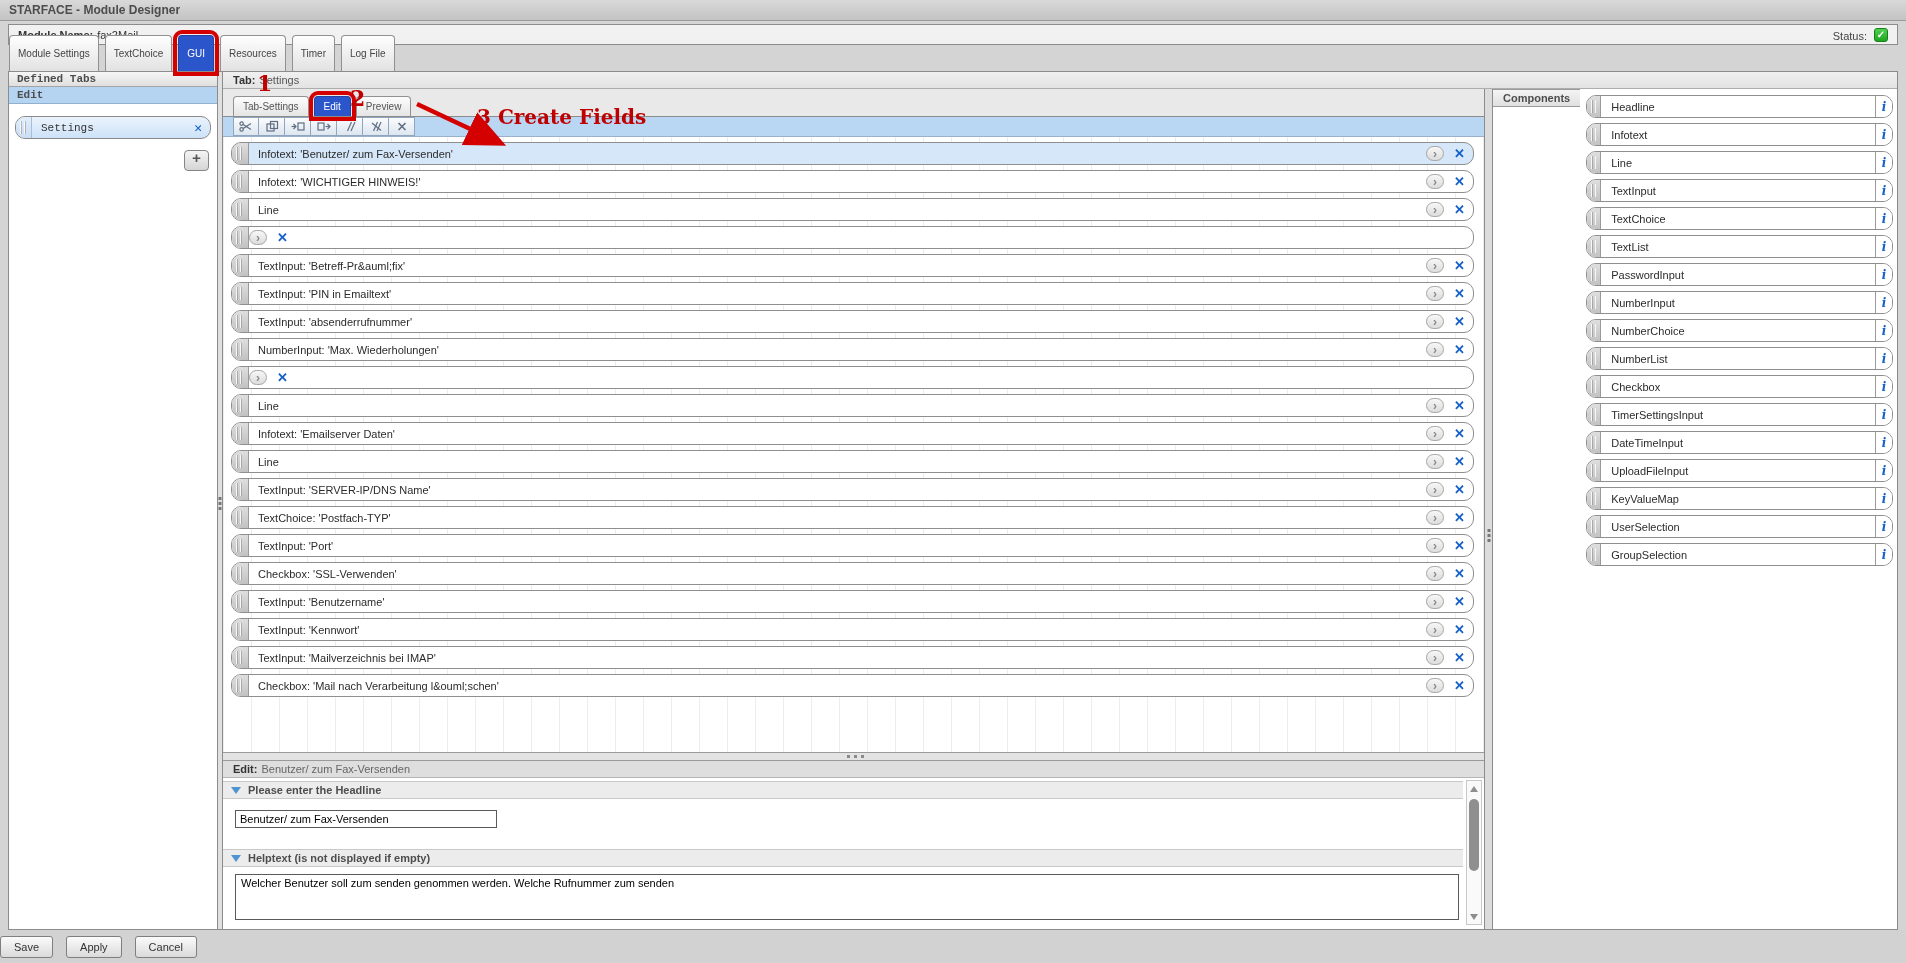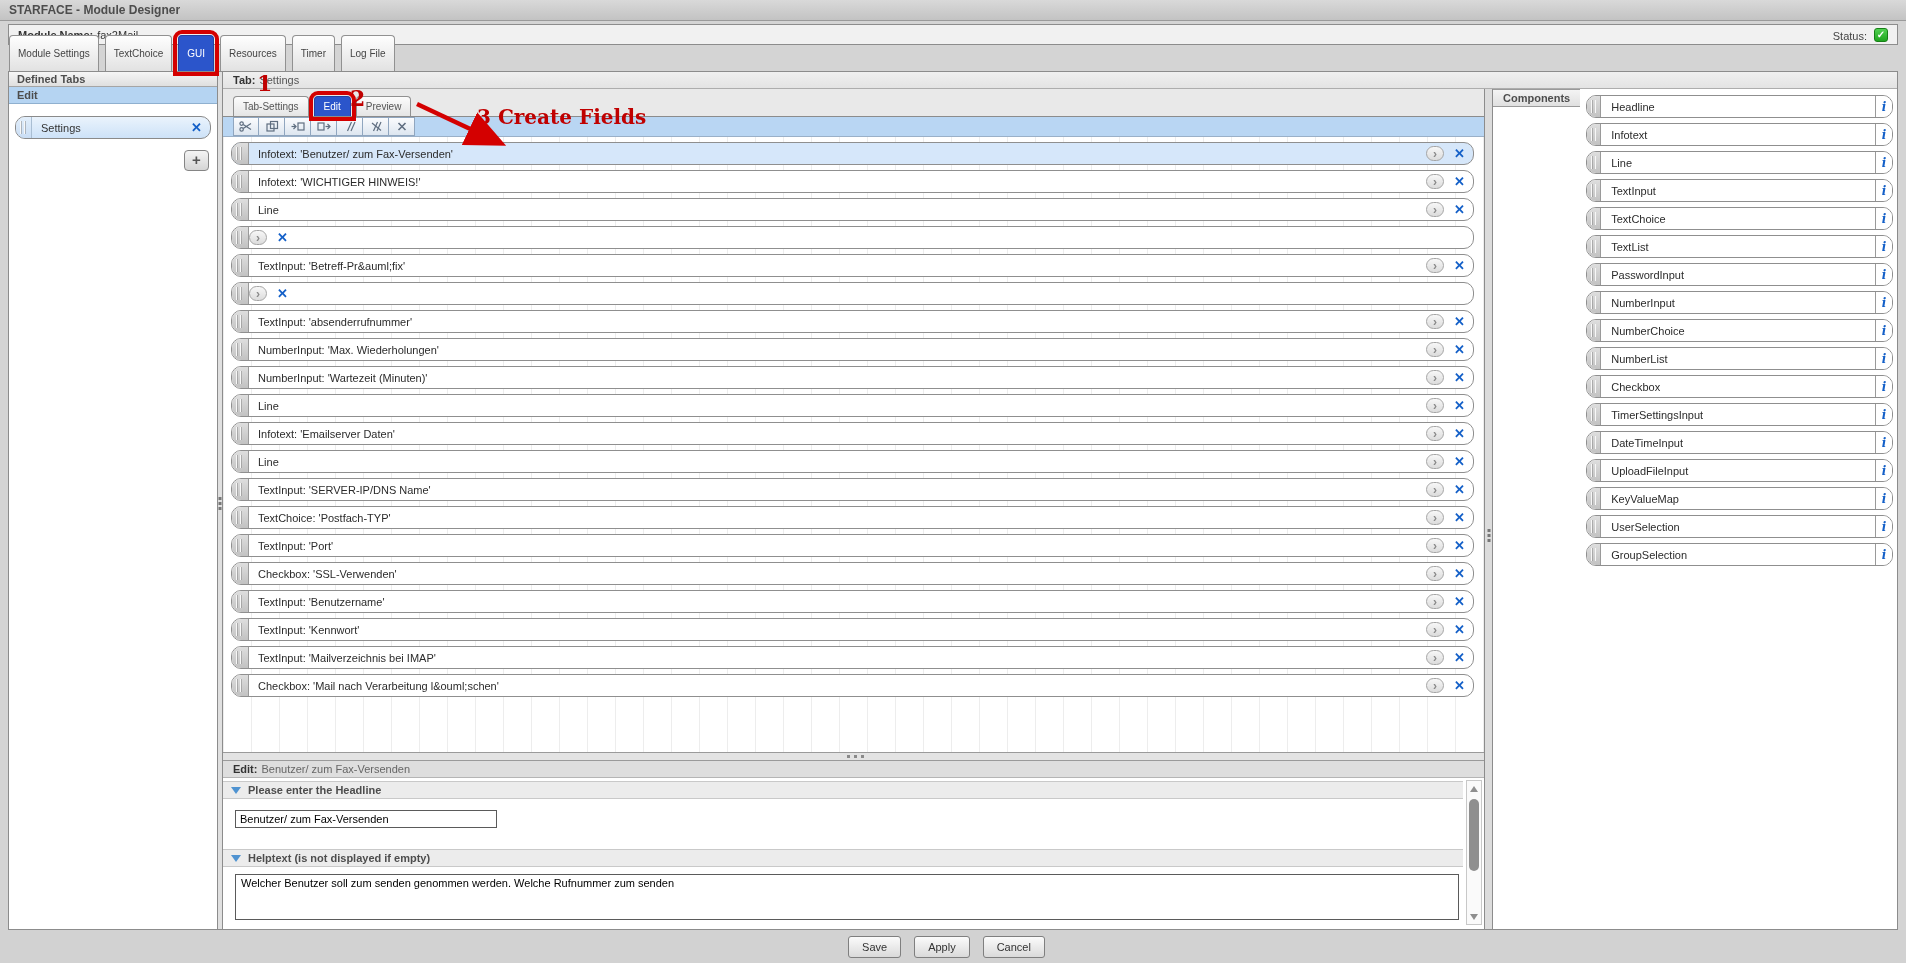--- a/index.html
+++ b/index.html
@@ -45,21 +45,21 @@
   }
   .tab.active { background:#2b55cb; color:#fff; border-color:#23449f; }
   .ann-box { outline:4px solid #d40000; outline-offset:1px; position:relative; z-index:5; }
   
   .container {
     margin:0 8px; height:859px;
     border:1px solid #8c8c8c; background:#fff;
     display:flex; overflow:hidden;
   }
   
-  .sidebar { width:208px; background:#fff; display:flex; flex-direction:column; }
+  .sidebar { width:208px; background:#fff; display:flex; flex-direction:column;font-family:Liberation Mono, monospace; }
   .side-header {
     height:15px; padding:1px 8px; font-size:11px; font-weight:bold; color:#4d4d4d;
     background:linear-gradient(#f6f6f6,#dfdfdf); border-bottom:1px solid #a5a5a5;
   }
   .side-selected {
     height:17px; padding:2px 8px; font-size:11px; font-weight:bold; color:#4d4d4d;
     background:#b5d4f2; border-bottom:1px solid #8fb0cf;
   }
   .side-body { flex:1; position:relative; padding:12px 6px; }
   .tabpill {
@@ -185,21 +185,21 @@
   .crow .fhandle { width:14px; }
   .clabel { flex:1; padding-left:10px; font-size:11px; color:#2b2b2b; }
   .ibtn {
     align-self:stretch; width:17px; flex:none;
     border-left:1px solid #9a9a9a; background:#fff;
     color:#1460c8; font-weight:bold; font-style:italic;
     font-family:"DejaVu Serif", serif; font-size:12px;
     display:flex; align-items:center; justify-content:center; cursor:pointer;
   }
   
-  .footer { height:33px; display:flex; align-items:center; justify-content:center; gap:13px; padding-right:13px; background:#d2d2d2; }
+  .footer { height:33px; display:flex; align-items:center; justify-content:flex-start; gap:13px; padding-right:13px; background:#d2d2d2; }
   .btn {
     padding:4px 13px; font-size:11px; color:#333; cursor:pointer;
     background:linear-gradient(#fbfbfb,#dadada);
     border:1px solid #7f7f7f; border-radius:3px;
     font-family:"Liberation Sans",sans-serif;
   }
   
   .ann-layer { position:absolute; inset:0; pointer-events:none; z-index:20;
                font-family:"DejaVu Serif", serif; font-weight:bold; color:#c00000; }
   .ann-1 { position:absolute; left:257px; top:70px; font-size:22px; }
@@ -332,38 +332,38 @@
               <i class="xdel">✕</i>
             </div>
           <div class="frow">
               <span class="fhandle"></span>
               <span class="flabel">TextInput: 'Betreff-Pr&amp;auml;fix'</span>
               <span class="chev">›</span>
               <i class="xdel">✕</i>
             </div>
           <div class="frow">
               <span class="fhandle"></span>
+              <span class="flabel">TextInput: 'PIN in Emailtext'</span>
               <span class="chev">›</span>
               <i class="xdel">✕</i>
             </div>
           <div class="frow">
               <span class="fhandle"></span>
               <span class="flabel">TextInput: 'absenderrufnummer'</span>
               <span class="chev">›</span>
               <i class="xdel">✕</i>
             </div>
           <div class="frow">
               <span class="fhandle"></span>
               <span class="flabel">NumberInput: 'Max. Wiederholungen'</span>
               <span class="chev">›</span>
               <i class="xdel">✕</i>
             </div>
           <div class="frow">
               <span class="fhandle"></span>
-              <span class="flabel">NumberInput: 'Wartezeit (Minuten)'</span>
               <span class="chev">›</span>
               <i class="xdel">✕</i>
             </div>
           <div class="frow">
               <span class="fhandle"></span>
               <span class="flabel">Line</span>
               <span class="chev">›</span>
               <i class="xdel">✕</i>
             </div>
           <div class="frow">

